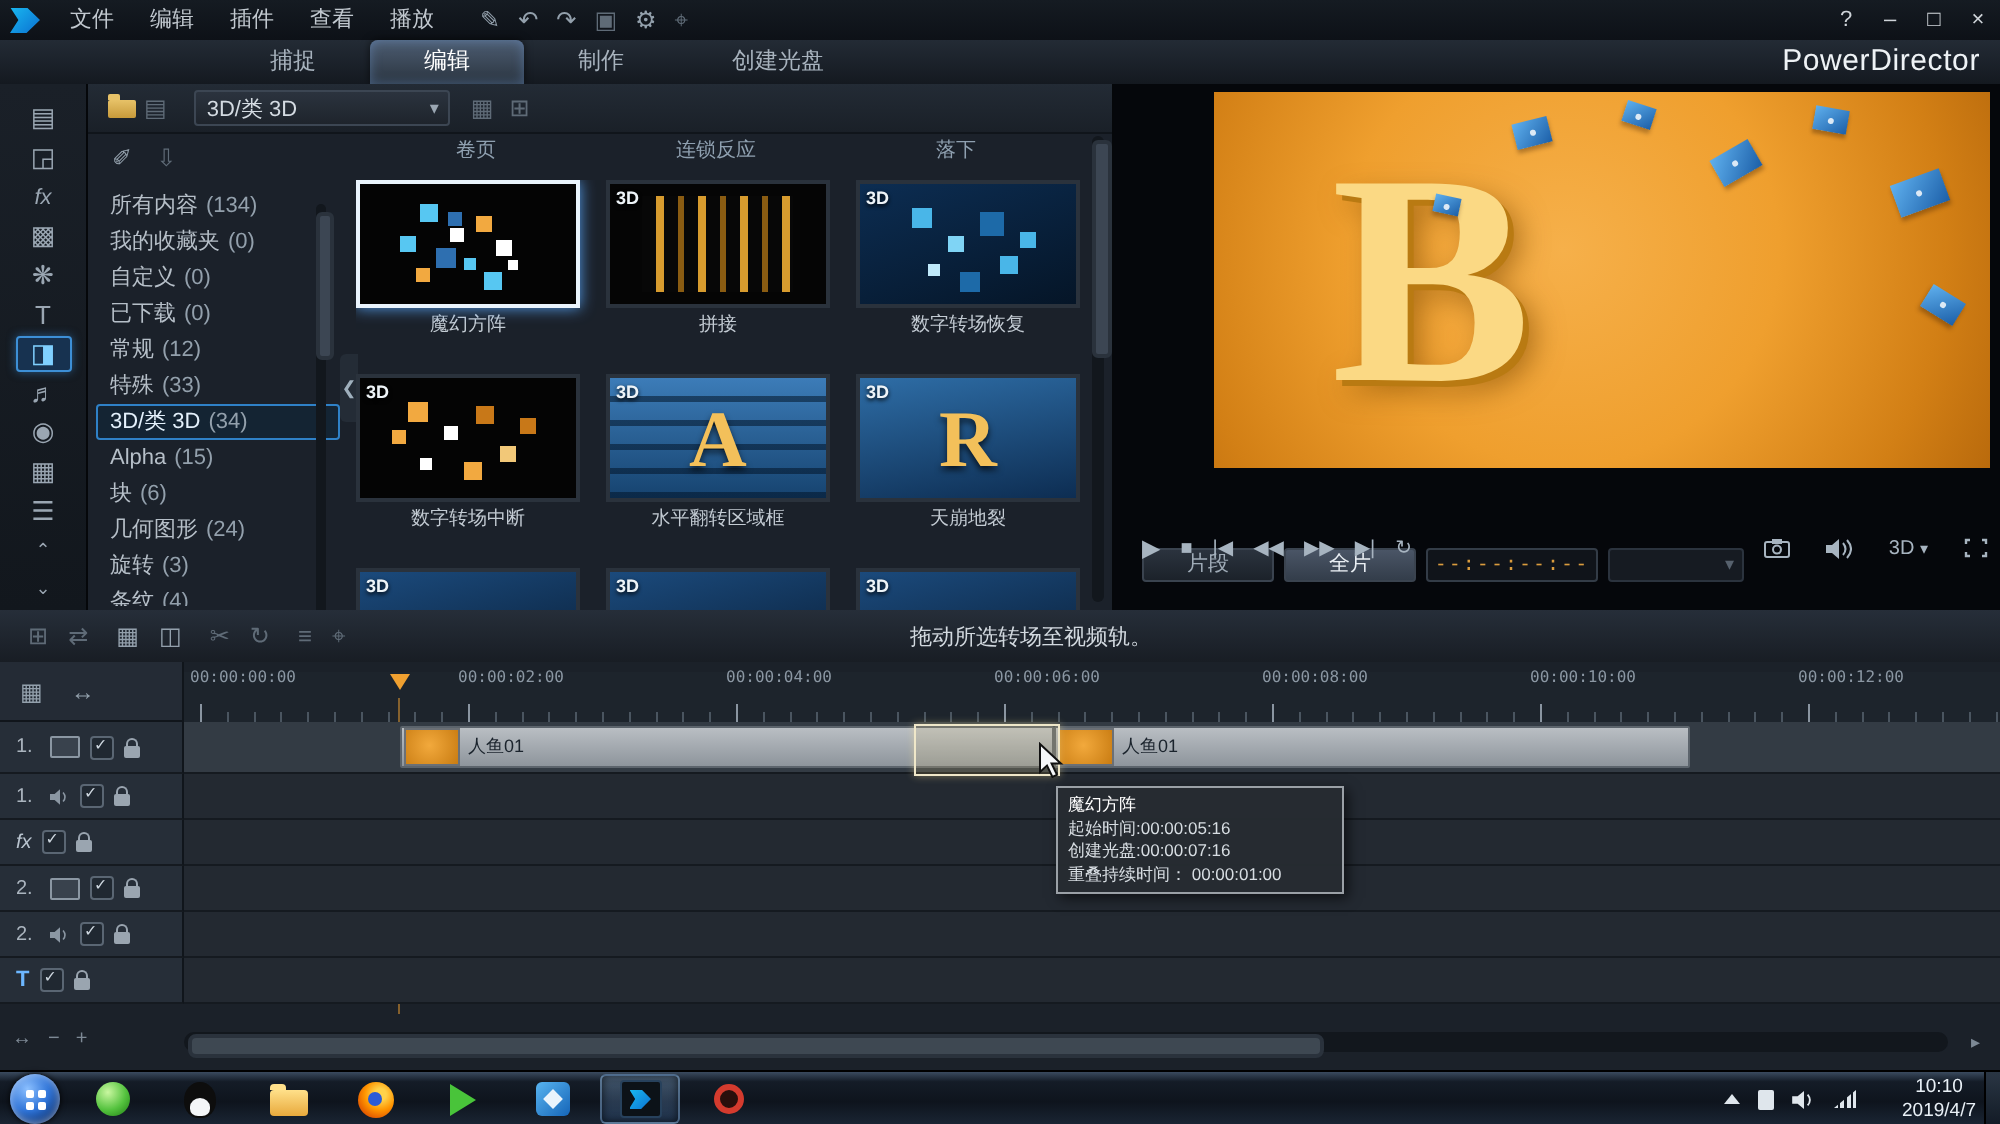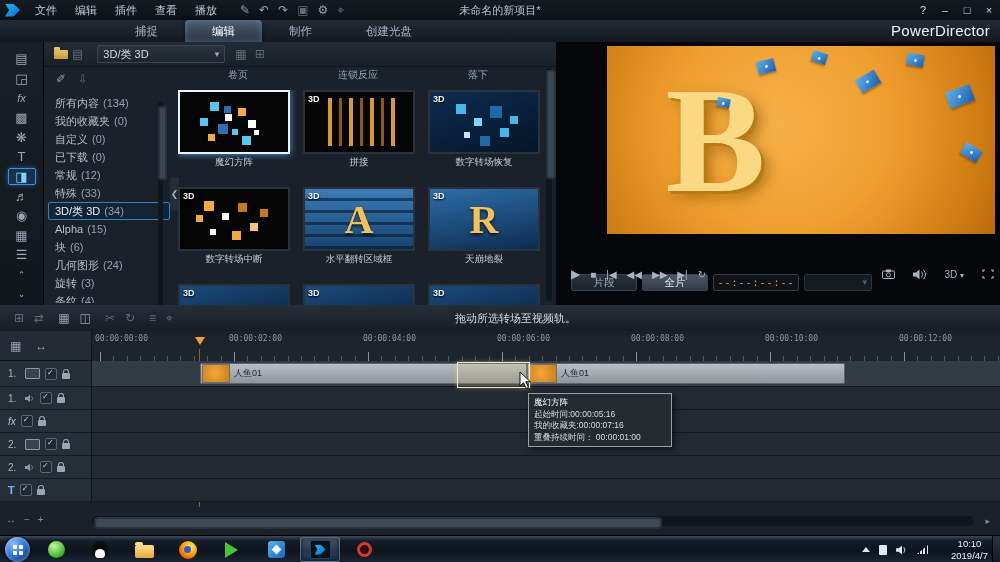--- a/index.html
+++ b/index.html
@@ -164,21 +164,20 @@
     <span class="menu-item">查看</span>
     <span class="menu-item">播放</span>
     <span id="mb-icons">
       <span class="ico">✎</span>
       <span class="ico">↶</span>
       <span class="ico">↷</span>
       <span class="ico dim">▣</span>
       <span class="ico">⚙</span>
       <span class="ico dim">⌖</span>
     </span>
-    <span id="mb-title">未命名的新项目*</span>
     <span id="mb-win">
       <span>?</span>
       <span>–</span>
       <span>□</span>
       <span>×</span>
     </span>
   </div>
 
   <div id="modebar">
     <div id="modetabs">
@@ -468,21 +467,21 @@
       <span class="cliplabel">人鱼01</span>
     </div>
     <div id="transbox" style="left:457px;top:31px;width:71px;height:24px;"></div>
     <svg class="abs" style="left:519px;top:40px;z-index:5;" width="13" height="19" viewBox="0 0 13 19">
       <polygon points="1,1 1,15 4.5,11.8 7.2,17.5 9.5,16.4 6.8,10.8 11.5,10.8" fill="#f5f7f9" stroke="#111" stroke-width="1"></polygon>
     </svg>
 
     <div id="tooltip" style="left:528px;top:62px;">
       <div class="tt-title">魔幻方阵</div>
       <div>起始时间:00:00:05:16</div>
-      <div>我的收藏夹:00:00:07:16</div>
+      <div>创建光盘:00:00:07:16</div>
       <div>重叠持续时间： 00:00:01:00</div>
     </div>
 
     <div id="zoomctl">
       <span>↔</span>
       <span>−</span>
       <span>+</span>
     </div>
     <div id="hscroll">
         <div class="thumb"></div>

